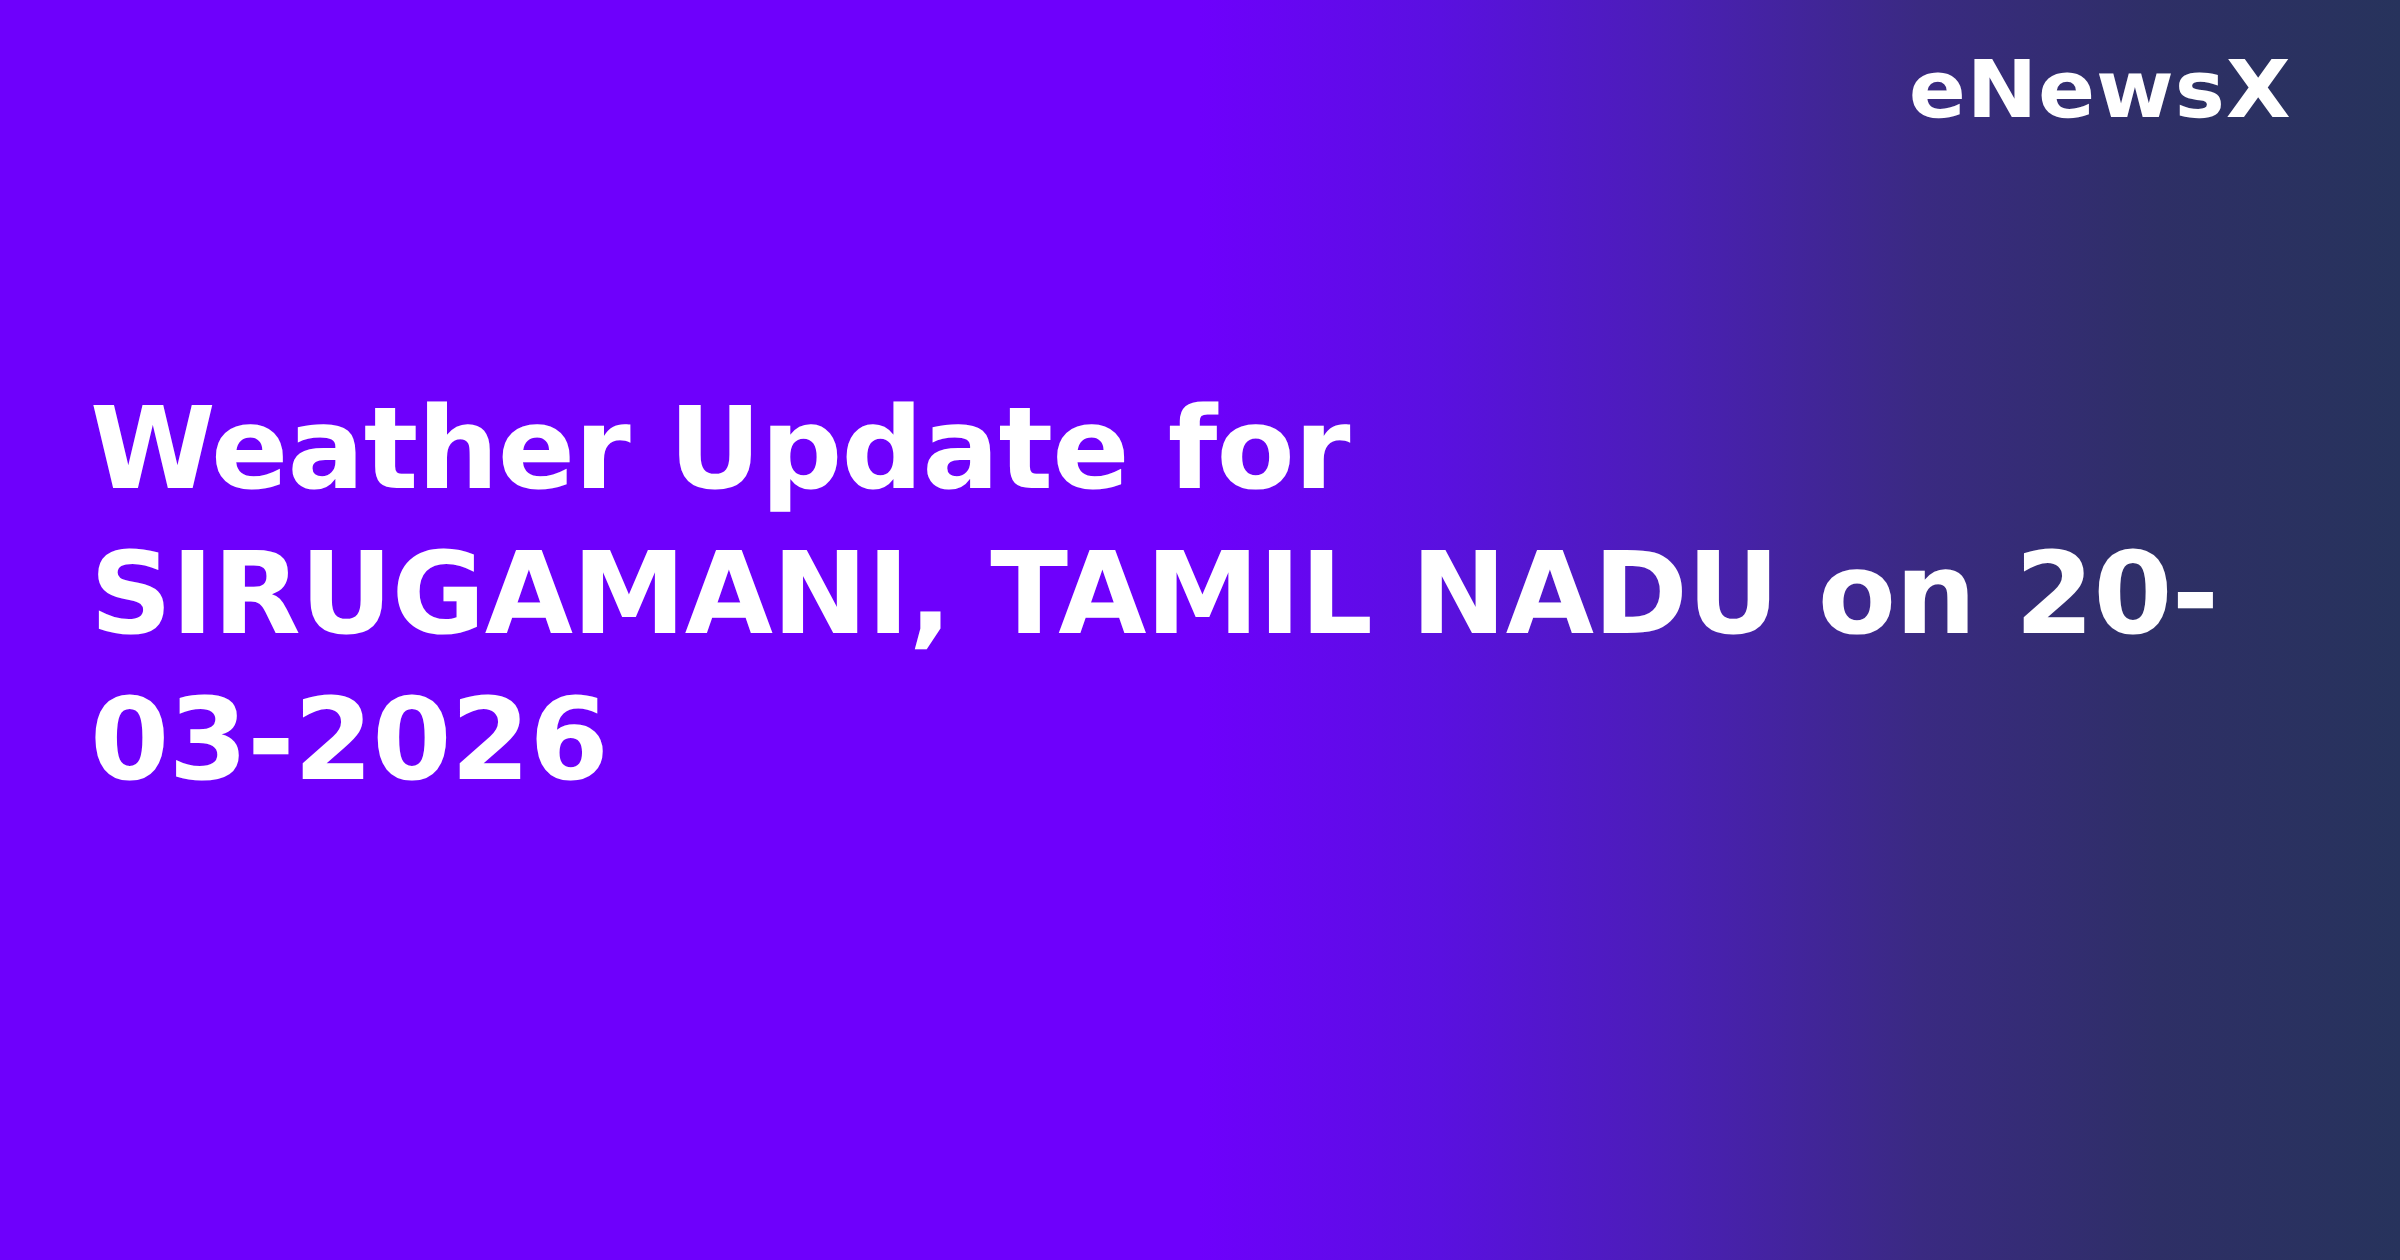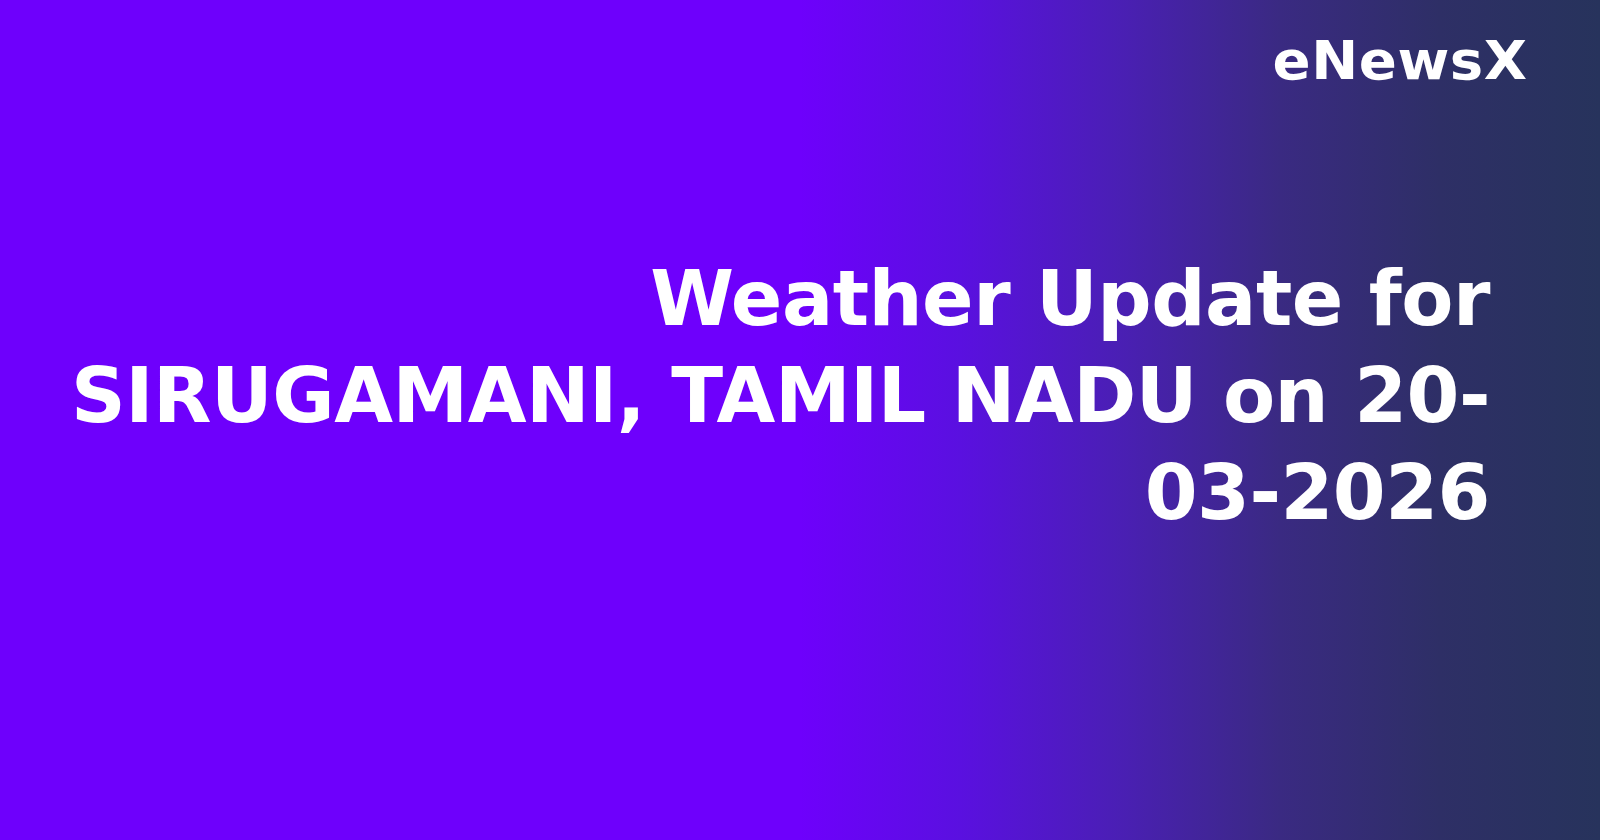--- a/index.html
+++ b/index.html
@@ -66,21 +66,21 @@
   }
 
   .headline {
     margin: 0;
     color: #ffffff;
     font-family: "DejaVu Sans", sans-serif;
     font-size: 76px;
     font-weight: 700;
     line-height: 97px;
     letter-spacing: -0.5px;
-    text-align: right;
+    text-align: left;
     word-wrap: break-word;
     -webkit-font-smoothing: antialiased;
   }
 </style>
 </head>
 <body>
 
 <div class="card">
 
   <div class="brand-bar">

